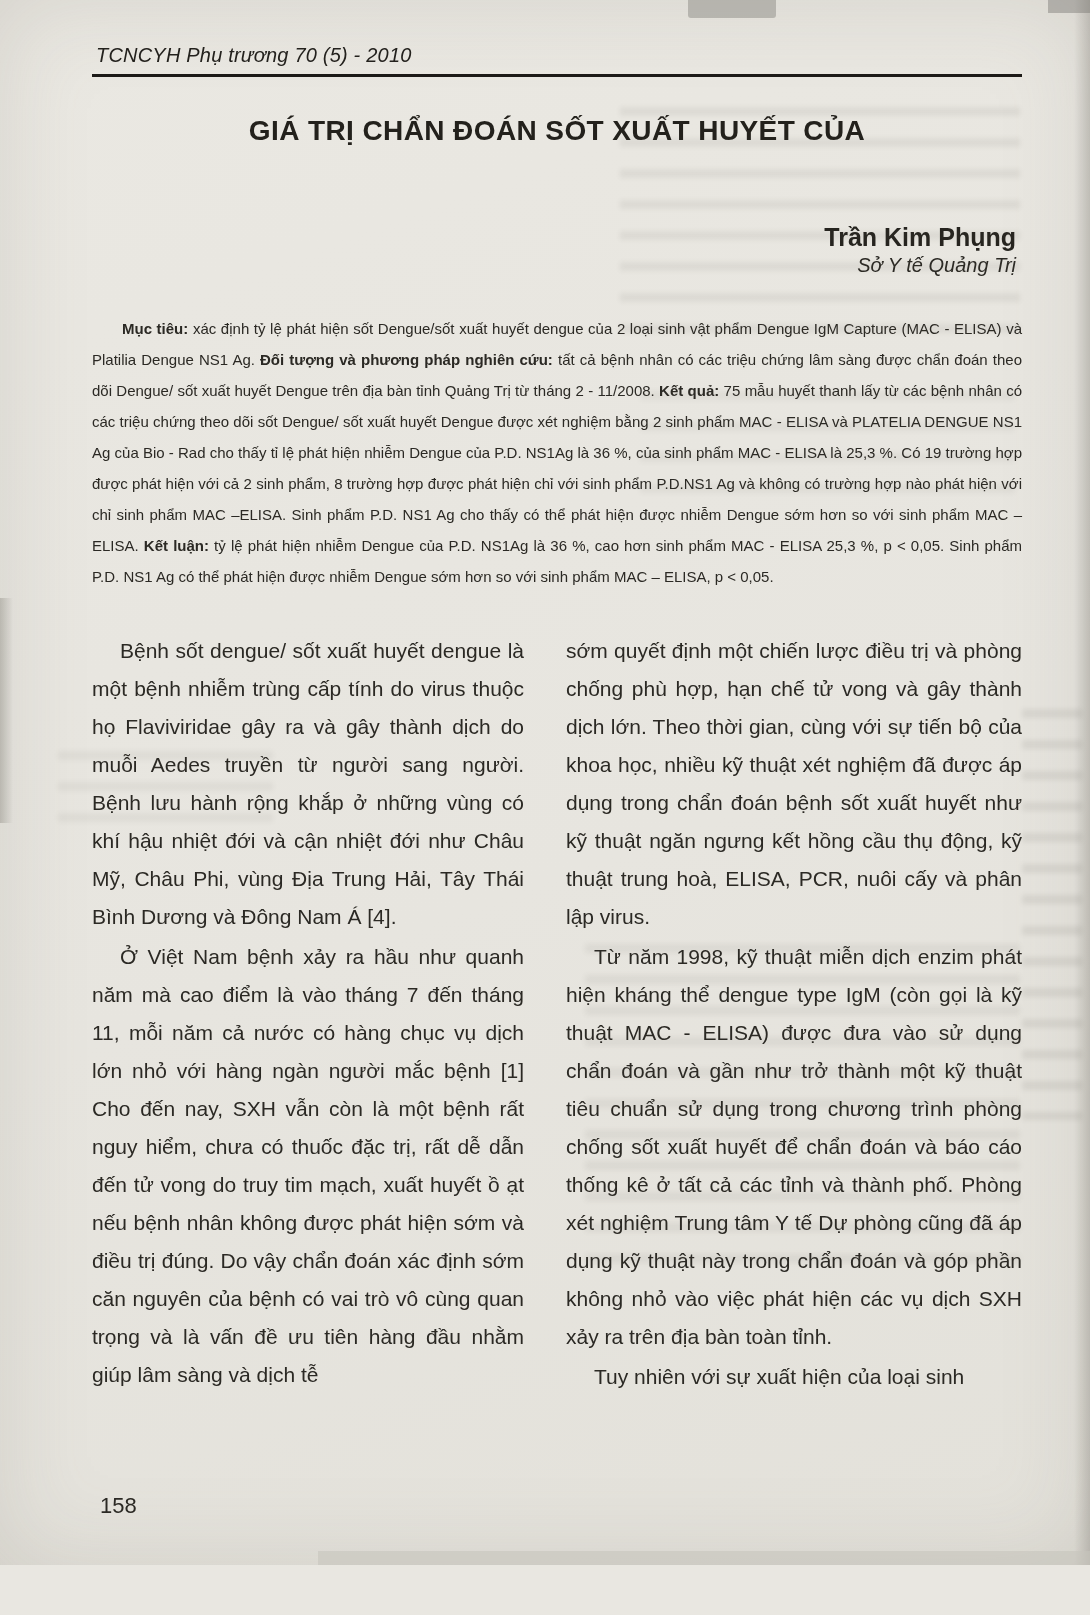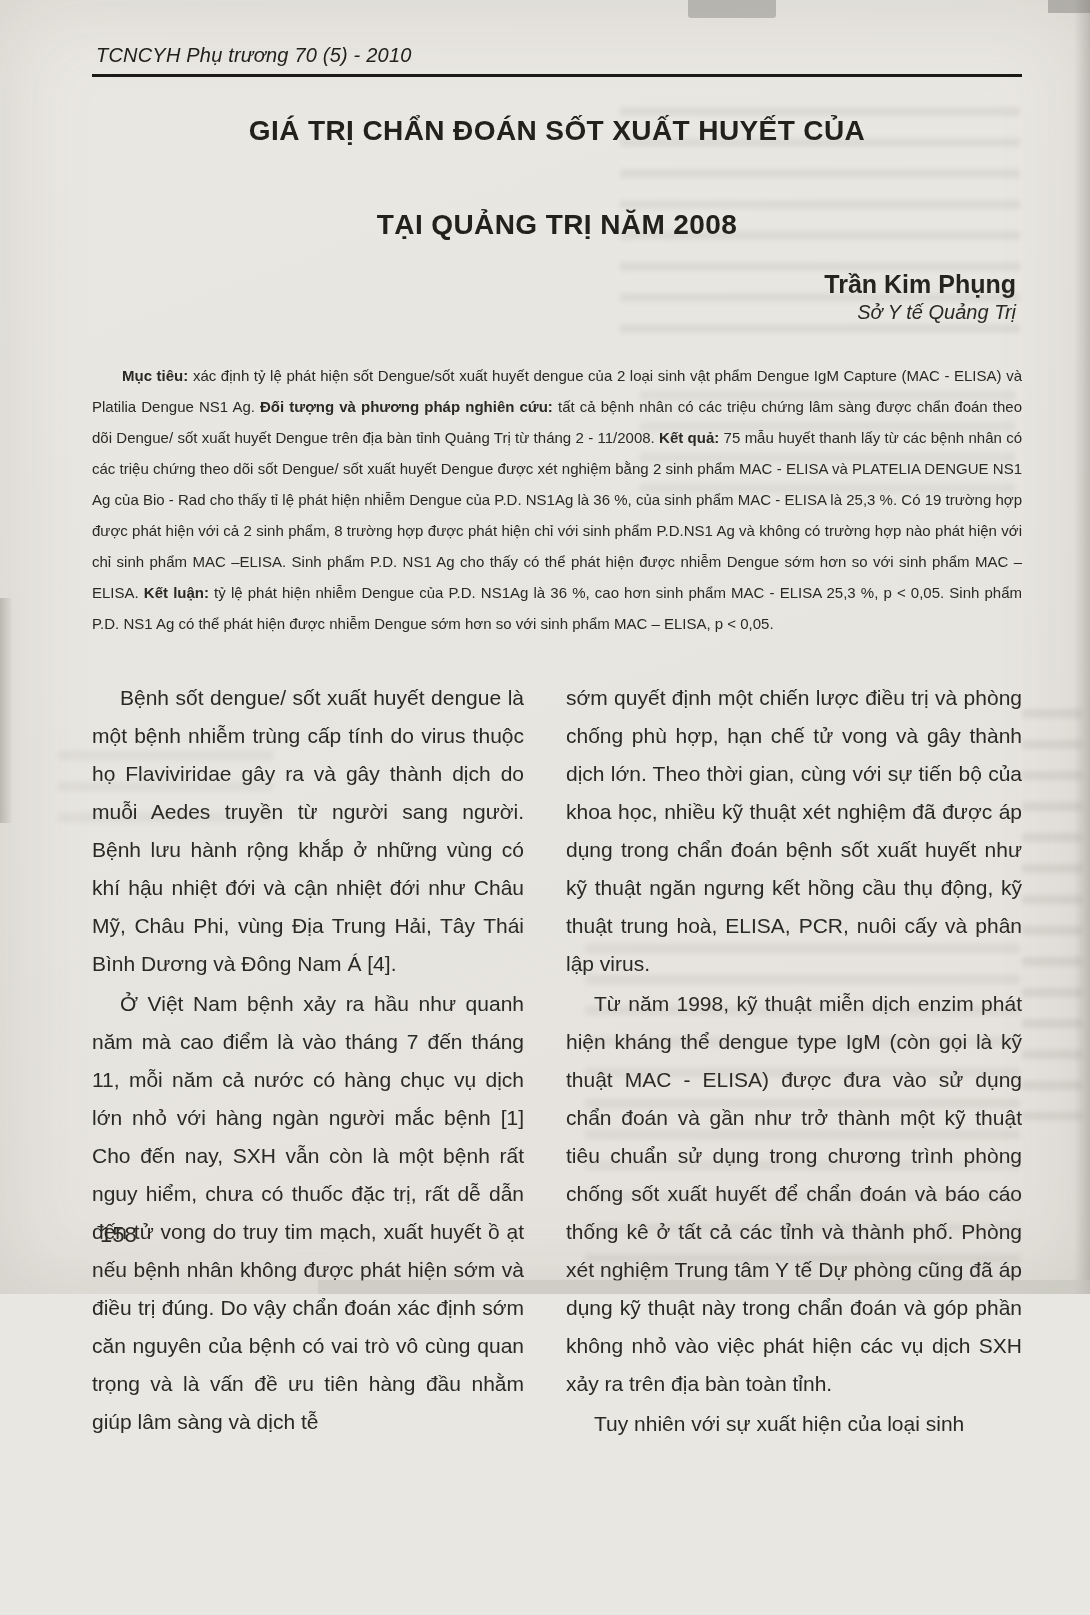--- a/index.html
+++ b/index.html
@@ -3,21 +3,21 @@
 <meta charset="utf-8">
 <style>
   html,body{margin:0;padding:0;}
   body{
     width:1090px;height:1615px;overflow:hidden;
     background:#e9e7e1;
     font-family:"Liberation Sans",sans-serif;
     color:#2b2924;
   }
   .page{
-    position:relative;width:1090px;height:1294px;
+    position:relative;width:1090px;height:1565px;
     background:linear-gradient(160deg,#eae8e2 0%,#e7e5df 55%,#e3e1da 100%);
     box-shadow:inset 0 0 90px rgba(120,115,105,0.18);
     box-sizing:border-box;
     padding:44px 68px 0 92px;
   }
   
   .artifact{position:absolute;pointer-events:none;}
   .art-tab{left:688px;top:0;width:88px;height:18px;background:#93918c;opacity:.55;border-radius:0 0 3px 3px;}
   .art-corner{right:0;top:0;width:42px;height:13px;background:#84827d;opacity:.5;}
   .art-right-band{right:0;top:0;width:16px;height:100%;
@@ -83,21 +83,20 @@
   <div class="bleed bleed-3"></div>
   <div class="bleed bleed-4"></div>
   <div class="bleed bleed-5"></div>
 
   <div class="journal-line">TCNCYH Phụ trương 70 (5) - 2010</div>
   <div class="header-rule"></div>
 
   <h1 class="title">
     <span>GIÁ TRỊ CHẨN ĐOÁN SỐT XUẤT HUYẾT CỦA</span><br>
     <br>
-    <span>TẠI QUẢNG TRỊ NĂM 2008</span>
   </h1>
 
   <div class="author-block">
     <div class="author-name">Trần Kim Phụng</div>
     <div class="author-affil">Sở Y tế Quảng Trị</div>
   </div>
 
   <p class="abstract"><span class="seg-b">Mục tiêu: </span><span>xác định tỷ lệ phát hiện sốt Dengue/sốt xuất huyết dengue của 2 loại sinh vật phẩm Dengue IgM Capture (MAC - ELISA) và Platilia Dengue NS1 Ag. </span><span class="seg-b">Đối tượng và phương pháp nghiên cứu: </span><span>tất cả bệnh nhân có các triệu chứng lâm sàng được chẩn đoán theo dõi Dengue/ sốt xuất huyết Dengue trên địa bàn tỉnh Quảng Trị từ tháng 2 - 11/2008. </span><span class="seg-b">Kết quả: </span><span>75 mẫu huyết thanh lấy từ các bệnh nhân có các triệu chứng theo dõi sốt Dengue/ sốt xuất huyết Dengue được xét nghiệm bằng 2 sinh phẩm MAC - ELISA và PLATELIA DENGUE NS1 Ag của Bio - Rad cho thấy tỉ lệ phát hiện nhiễm Dengue của P.D. NS1Ag là 36 %, của sinh phẩm MAC - ELISA là 25,3 %. Có 19 trường hợp được phát hiện với cả 2 sinh phẩm, 8 trường hợp được phát hiện chỉ với sinh phẩm P.D.NS1 Ag và không có trường hợp nào phát hiện với chỉ sinh phẩm MAC –ELISA. Sinh phẩm P.D. NS1 Ag cho thấy có thể phát hiện được nhiễm Dengue sớm hơn so với sinh phẩm MAC –ELISA. </span><span class="seg-b">Kết luận: </span><span>tỷ lệ phát hiện nhiễm Dengue của P.D. NS1Ag là 36 %, cao hơn sinh phẩm MAC - ELISA 25,3 %, p &lt; 0,05. Sinh phẩm P.D. NS1 Ag có thể phát hiện được nhiễm Dengue sớm hơn so với sinh phẩm MAC – ELISA, p &lt; 0,05.</span></p>
 
 

